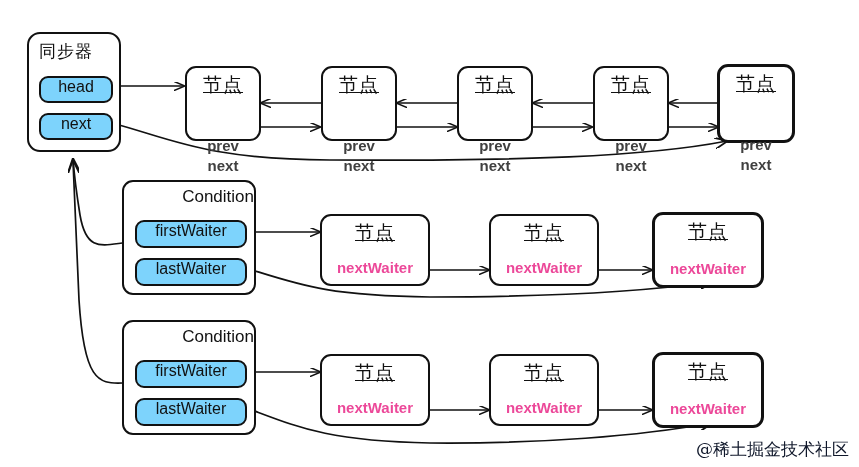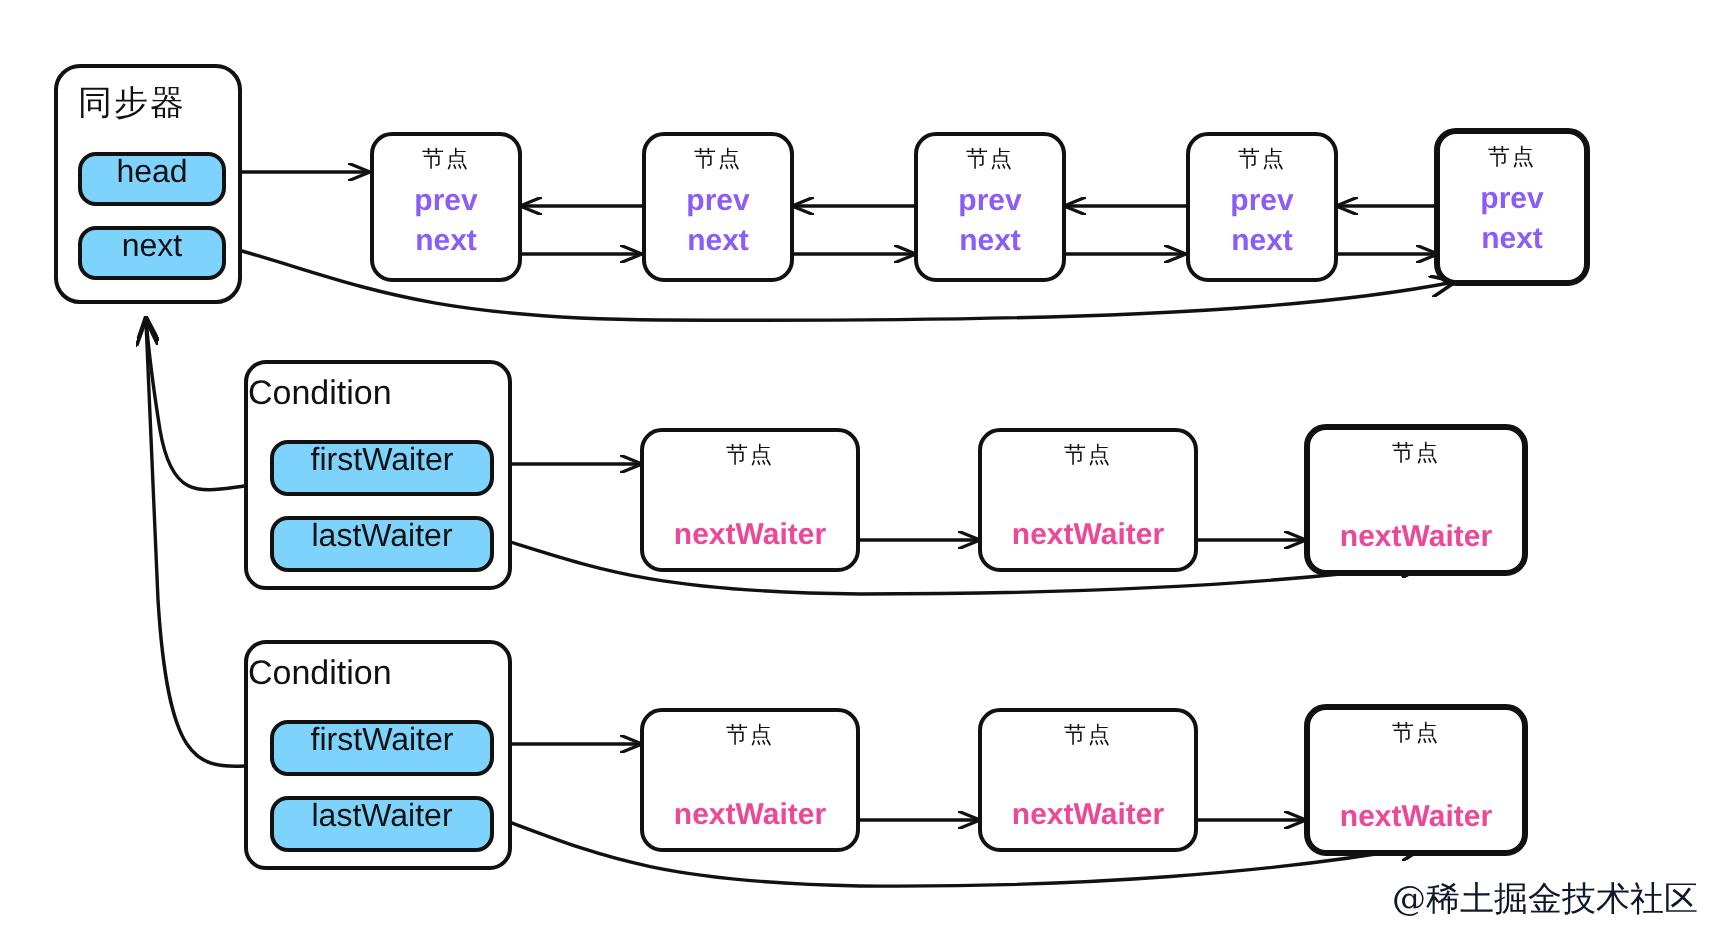--- a/index.html
+++ b/index.html
@@ -55,48 +55,50 @@
     align-items: flex-start;
     justify-content: center;
     font-size: 16px;
     color: #111111;
   }
   .cond-title {
     position: absolute;
     left: 0;
     right: 0;
     top: 5px;
-    text-align: left;
+    text-align: right;
     font-size: 17px;
     color: #111111;
   }
   .node-box {
     border-width: 2px;
   }
   .node-box.thick {
     border-width: 3px;
   }
   .node-title {
     position: absolute;
     left: 0;
     right: 0;
     top: 4px;
     text-align: center;
-    font-size: 11px;
+    font-size: 19px;
     color: #111111;
     letter-spacing: 1px;
+    text-decoration: underline;
   }
   .node-field {
     position: absolute;
     left: 0;
     right: 0;
     text-align: center;
     font-weight: bold;
     font-size: 15px;
-    color: #8b5cf6;
+    color: #404040;
+    margin-top: 45px;
   }
   .node-prev { top: 24px; }
   .node-next { top: 44px; }
   .waiter-field {
     position: absolute;
     left: 0;
     right: 0;
     bottom: 8px;
     text-align: center;
     font-weight: bold;

